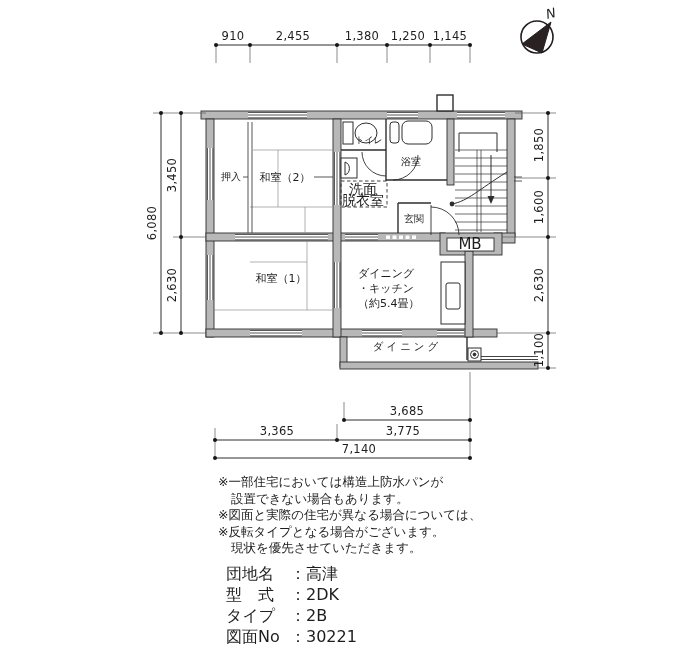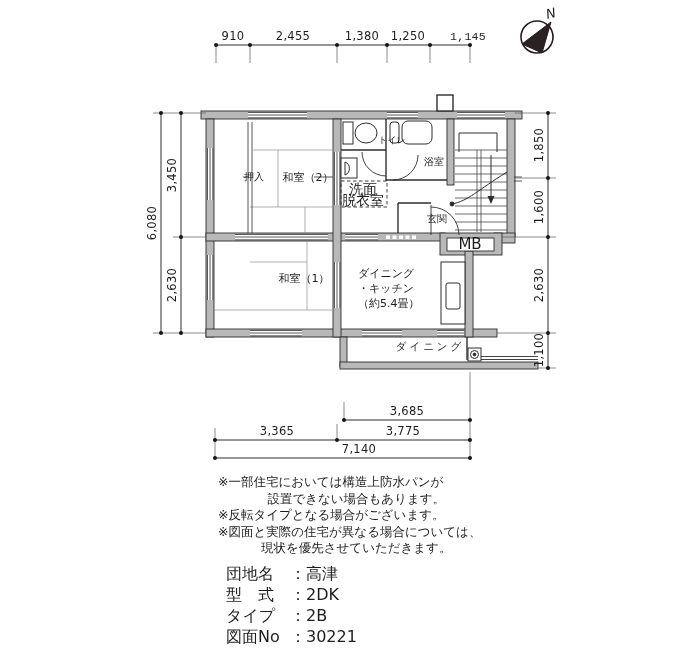--- a/index.html
+++ b/index.html
@@ -5,26 +5,26 @@
   html,body{margin:0;padding:0;}
   body{
     width:700px;height:650px;background:#ffffff;
     font-family:"DejaVu Sans","Liberation Sans",sans-serif;
     color:#1d1d1d;position:relative;overflow:hidden;
   }
   .lbl{position:absolute;white-space:nowrap;color:#1d1d1d;}
   .ctr{transform:translate(-50%,-50%);}
   .dim{font-size:11.5px;letter-spacing:.3px;}
   .dim-v{transform:translate(-50%,-50%) rotate(-90deg);}
-  .room{font-size:10.5px;margin-left:23px;}
+  .room{font-size:10.5px;}
   .room-ctr{transform:translate(-50%,-50%);text-align:center;}
   .tiny{font-size:15px;}
   .north{font-size:13px;font-style:italic;transform:rotate(-14deg);}
   .notes{position:absolute;left:218px;top:474px;font-size:12.5px;line-height:16.5px;}
-  .notes .indent{padding-left:13px;text-align:center;}
+  .notes .indent{padding-left:13px;}
   .info{position:absolute;left:226px;top:563px;font-size:16px;line-height:21px;}
   .info-row span{display:inline-block;}
   .info-label{min-width:64px;}
   svg{position:absolute;left:0;top:0;}
 </style>
 </head>
 <body>
 
 <svg width="700" height="650" viewBox="0 0 700 650">
 
@@ -257,21 +257,21 @@
   <g>
     <circle cx="537" cy="37" r="16" fill="none" stroke="#241d1d" stroke-width="1.6"></circle>
     <polygon points="522,44 551,22 542,53" fill="#2a2222" stroke="#241d1d" stroke-width="1"></polygon>
   </g>
 </svg>
 
 <div class="lbl dim ctr" style="left:233px;top:36px;">910</div>
 <div class="lbl dim ctr" style="left:293px;top:36px;">2,455</div>
 <div class="lbl dim ctr" style="left:362px;top:36px;">1,380</div>
 <div class="lbl dim ctr" style="left:408px;top:36px;">1,250</div>
-<div class="lbl dim ctr" style="left:468px;top:36px;font-family:Liberation Mono, monospace;">1,145</div>
+<div class="lbl dim ctr" style="left:450px;top:36px;">1,145</div>
 
 <div class="lbl dim dim-v" style="left:152px;top:223px;">6,080</div>
 <div class="lbl dim dim-v" style="left:172px;top:175px;">3,450</div>
 <div class="lbl dim dim-v" style="left:172px;top:285px;">2,630</div>
 
 <div class="lbl dim dim-v" style="left:539px;top:145px;">1,850</div>
 <div class="lbl dim dim-v" style="left:539px;top:207px;">1,600</div>
 <div class="lbl dim dim-v" style="left:539px;top:285px;">2,630</div>
 <div class="lbl dim dim-v" style="left:539px;top:350px;">1,100</div>
 
@@ -296,22 +296,22 @@
 <div class="lbl" style="left:358px;top:266px;font-size:11px;line-height:15px;">
   <div>ダイニング</div>
   <div>・キッチン</div>
   <div>（約5.4畳）</div>
 </div>
 <div class="lbl room room-ctr" style="left:407px;top:347px;letter-spacing:3px;">ダイニング</div>
 
 <div class="notes">
   <div>※一部住宅においては構造上防水パンが</div>
   <div class="indent">設置できない場合もあります。</div>
+  <div>※図面と実際の住宅が異なる場合については、</div>
   <div>※反転タイプとなる場合がございます。</div>
-  <div>※図面と実際の住宅が異なる場合については、</div>
   <div class="indent">現状を優先させていただきます。</div>
 </div>
 
 <div class="info">
   <div class="info-row">
     <span class="info-label">団地名</span><span>：</span><span>高津</span>
   </div>
   <div class="info-row">
     <span class="info-label">型　式</span><span>：</span><span>2DK</span>
   </div>

